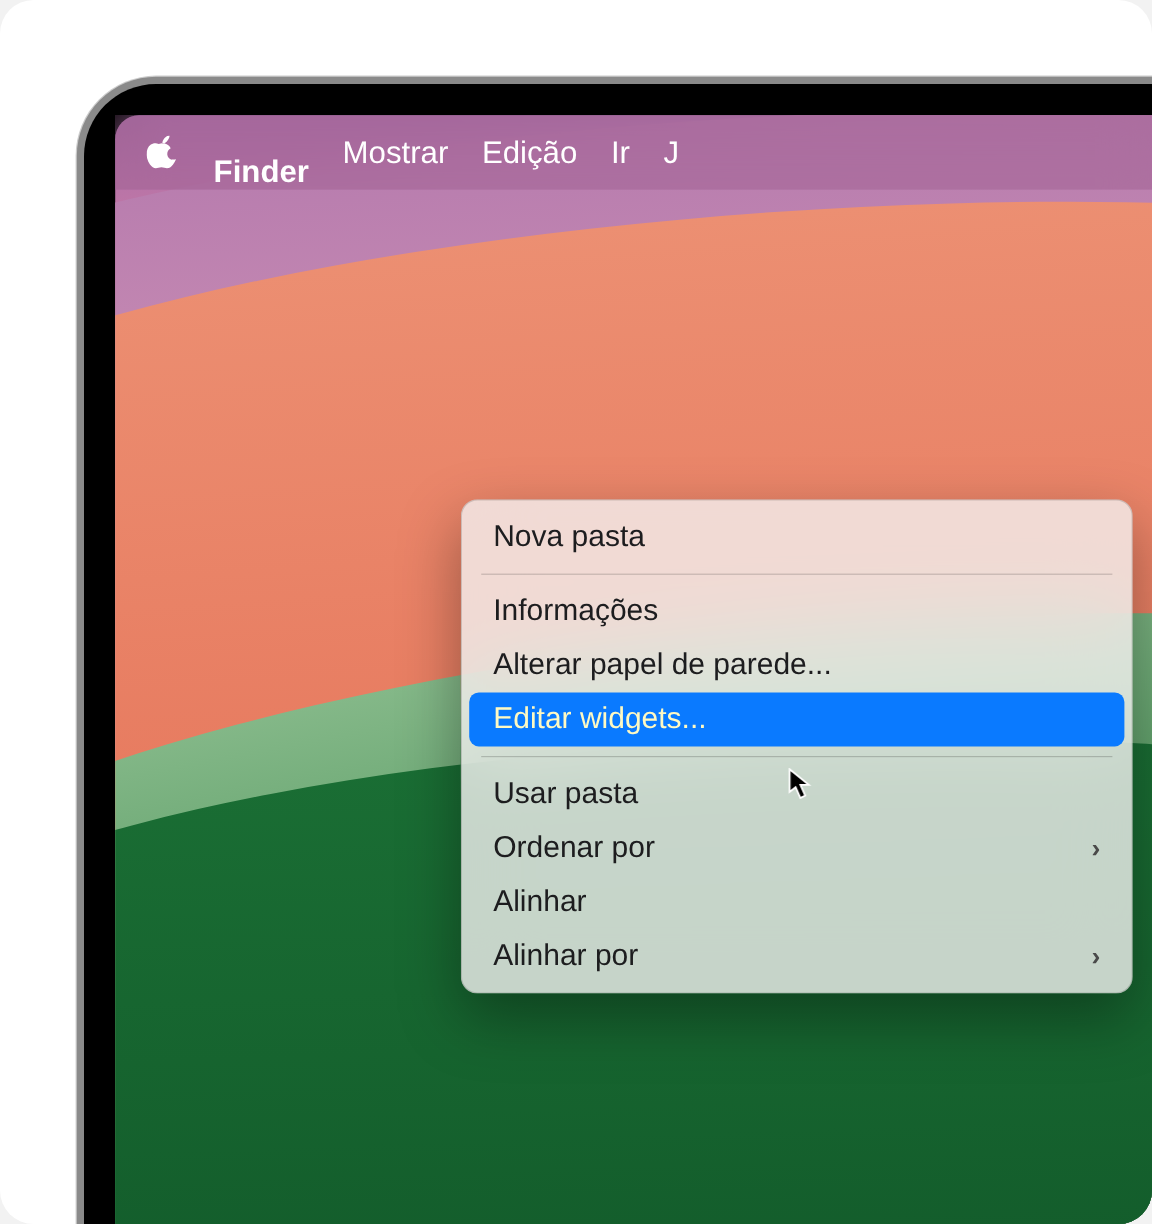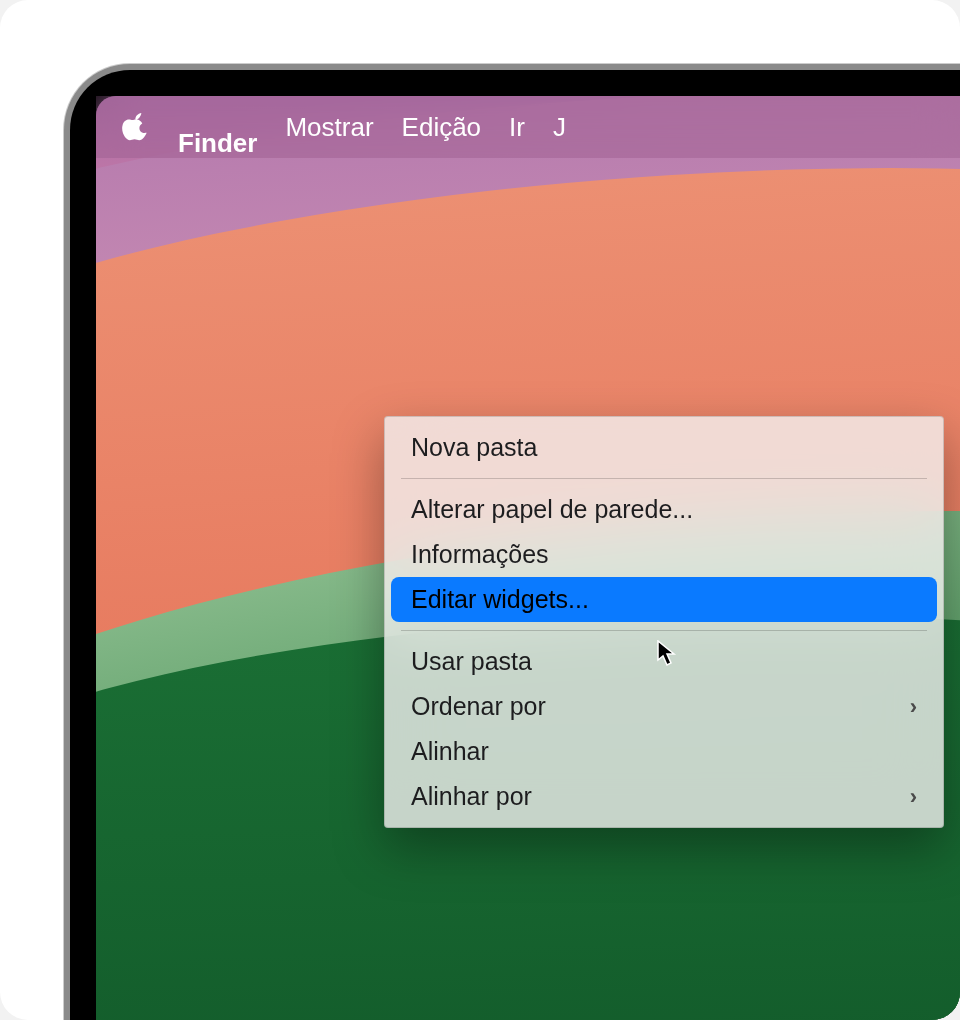--- a/index.html
+++ b/index.html
@@ -64,36 +64,36 @@
   .menubar .mi { white-space: nowrap; cursor: default; }
 
   
   .context-menu {
     position: absolute;
     left: 288px; top: 320px;
     width: 560px;
     background: rgba(242, 240, 240, 0.8);
     backdrop-filter: blur(30px);
     border: 1px solid rgba(0,0,0,0.15);
-    border-radius: 4px;
+    border-radius: 14px;
     box-shadow: 0 20px 50px rgba(0,0,0,0.35);
     padding: 8px 0;
     font-size: 25px;
     color: #1d1d1f;
   }
   .cm-item {
     display: flex;
     align-items: center;
     justify-content: space-between;
     padding: 8px 26px;
     cursor: default;
   }
   .cm-item.highlight {
     background: #0a7aff;
-    color: #000000;
+    color: #fef9c3;
     margin: 0 6px;
     border-radius: 8px;
     padding: 8px 20px;
   }
   .cm-sep {
     height: 1px;
     background: rgba(0,0,0,0.18);
     margin: 8px 16px;
   }
   .chevron {
@@ -131,24 +131,24 @@
         <span class="mi">Ir</span>
         <span class="mi">J</span>
       </div>
 
       <div class="context-menu">
         <div class="cm-item">
           <span>Nova pasta</span>
         </div>
         <div class="cm-sep"></div>
         <div class="cm-item">
-          <span>Alterar papel de parede...</span>
+          <span>Informações</span>
         </div>
         <div class="cm-item">
-          <span>Informações</span>
+          <span>Alterar papel de parede...</span>
         </div>
         <div class="cm-item highlight">
           <span>Editar widgets...</span>
         </div>
         <div class="cm-sep"></div>
         <div class="cm-item">
           <span>Usar pasta</span>
         </div>
         <div class="cm-item">
           <span>Ordenar por</span>

